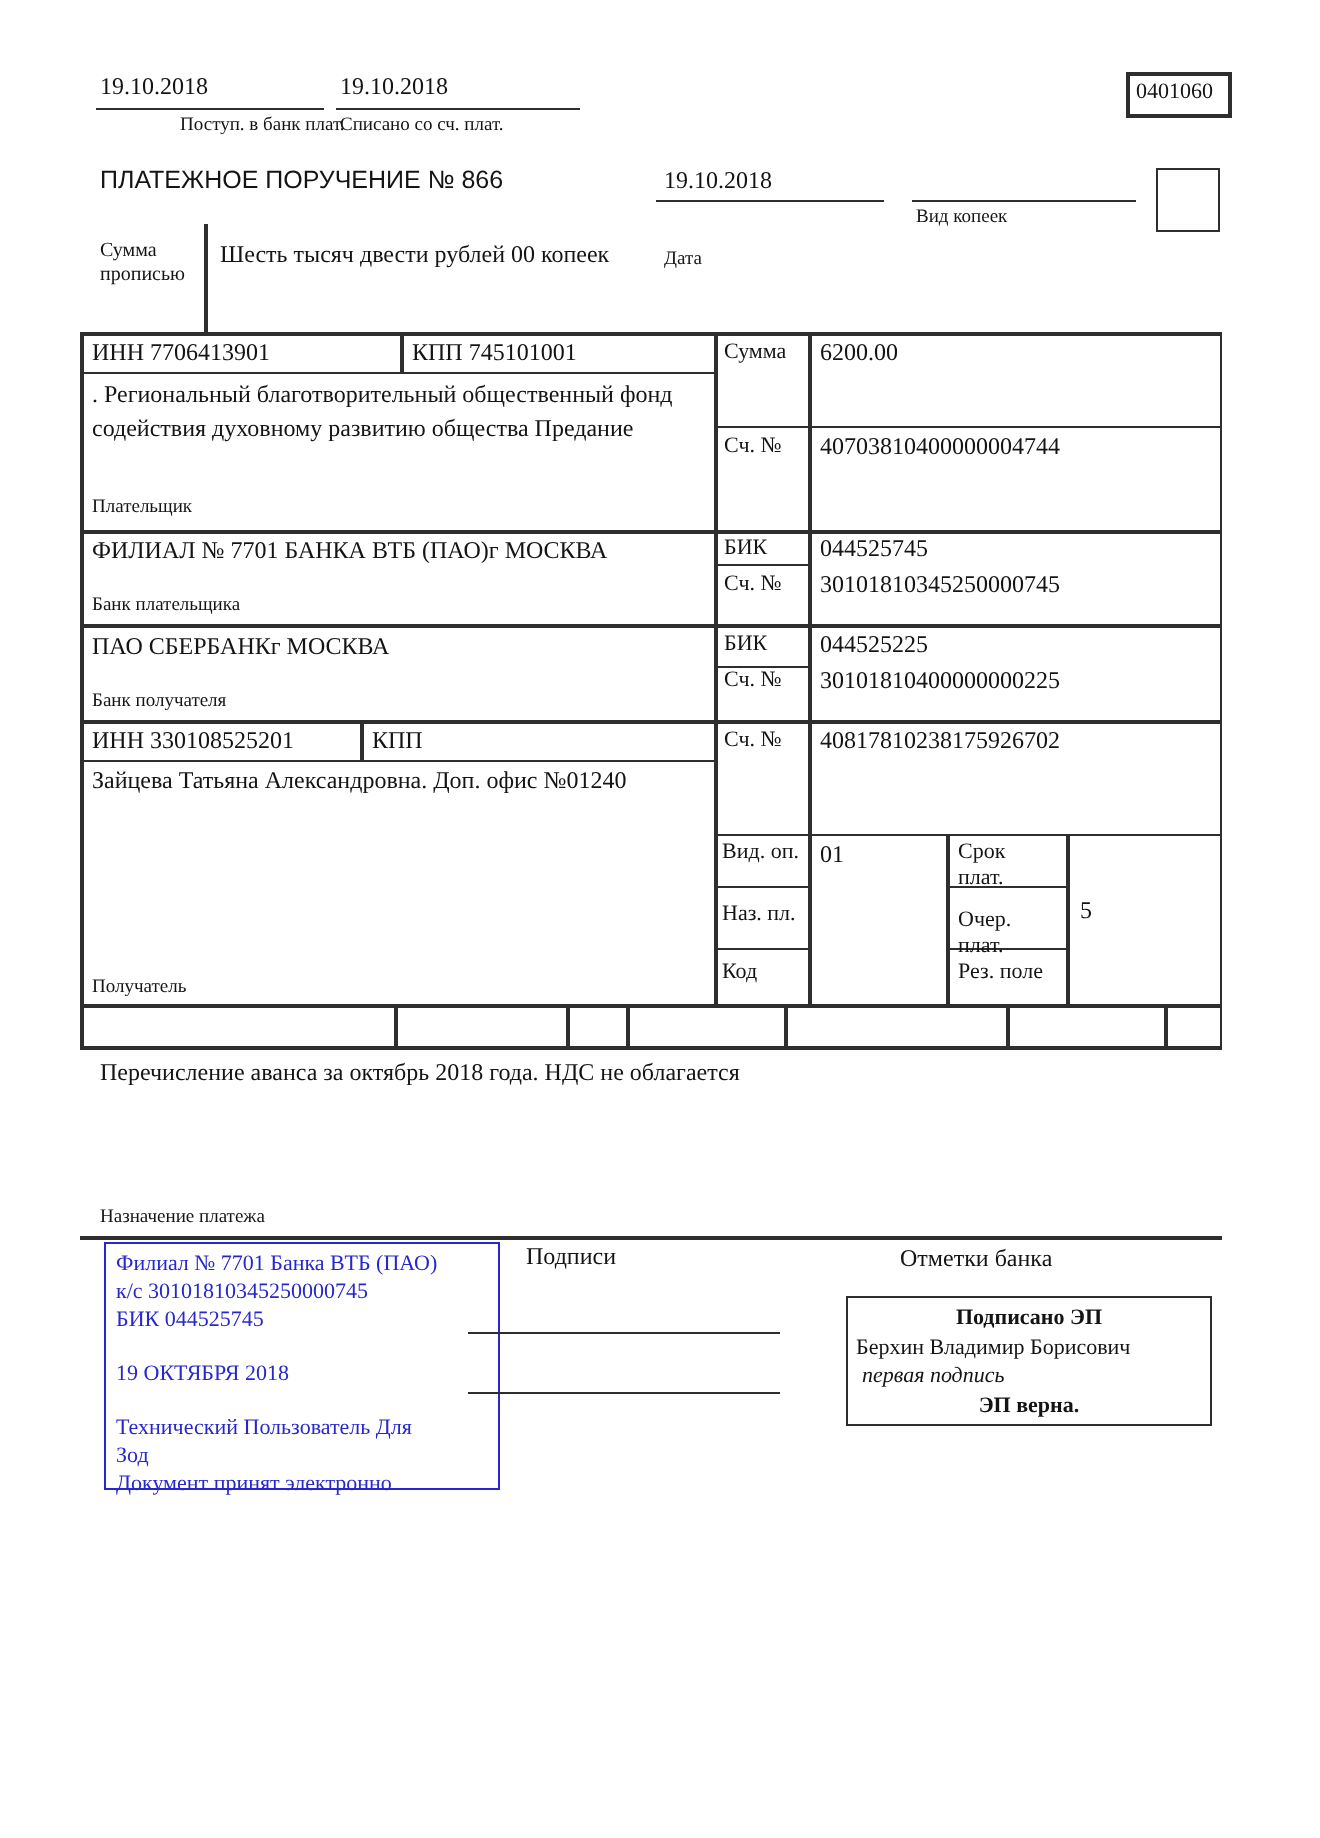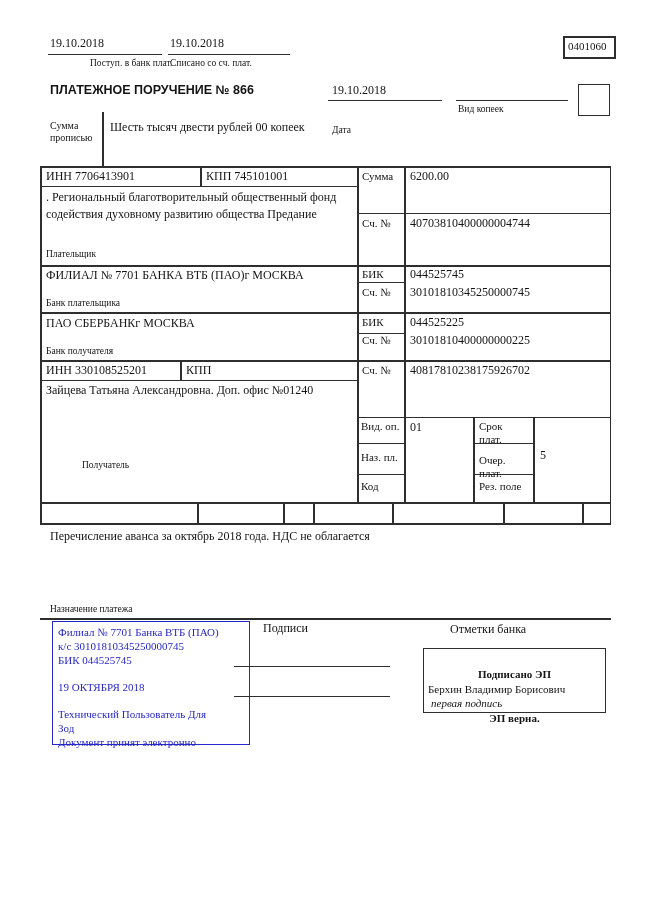--- a/index.html
+++ b/index.html
@@ -2,31 +2,31 @@
 <html><head>
 <meta charset="utf-8">
 <style>
   html,body{margin:0;padding:0;background:#fff;}
   .page{position:relative;width:660px;height:919px;background:#fff;overflow:hidden;
         font-family:"Liberation Serif","DejaVu Serif",serif;color:#141414;}
   .t{position:absolute;font-size:12px;line-height:1.2;white-space:pre;}
   .wrap{white-space:normal;}
   .sm{font-size:9.5px;}
   .lbl{font-size:11px;}
-  .title{font-family:"Liberation Sans","DejaVu Sans",sans-serif;font-weight:bold;font-size:12.5px;}
+  .title{font-family:"Liberation Sans","DejaVu Sans",sans-serif;font-weight:normal;font-size:12.5px;}
   .hl{position:absolute;background:#2e2e2e;height:2px;}
   .hl1{position:absolute;background:#2e2e2e;height:1px;}
   .vl{position:absolute;background:#2e2e2e;width:1.5px;}
   .box{position:absolute;border:1.5px solid #2e2e2e;background:#fff;}
   .stamp{position:absolute;border:1.5px solid #2727cc;color:#2727cc;font-size:11px;
          line-height:14px;padding:3px 5px;box-sizing:border-box;}
   .stamp div{white-space:pre;}
   .spacer{height:13px;}
   .esign{position:absolute;border:1.5px solid #2e2e2e;font-size:11px;line-height:14.5px;
-         padding:18px 4px;box-sizing:border-box;}
+         padding:3px 4px;box-sizing:border-box;}
   .b{font-weight:bold;}
   .i{font-style:italic;}
   .ctr{text-align:center;}
 </style>
 </head>
 <body>
 
 <div class="page">
 
   <div class="t" style="left:50px;top:36px;">19.10.2018</div>
@@ -109,21 +109,21 @@
   <div class="t lbl" style="left:362px;top:316px;">БИК</div>
   <div class="t" style="left:410px;top:315px;">044525225</div>
   <div class="t lbl" style="left:362px;top:334px;">Сч. №</div>
   <div class="t" style="left:410px;top:333px;">30101810400000000225</div>
 
   <div class="t" style="left:46px;top:363px;">ИНН 330108525201</div>
   <div class="t" style="left:186px;top:363px;">КПП</div>
   <div class="t lbl" style="left:362px;top:364px;">Сч. №</div>
   <div class="t" style="left:410px;top:363px;">40817810238175926702</div>
   <div class="t" style="left:46px;top:383px;">Зайцева Татьяна Александровна. Доп. офис №01240</div>
-  <div class="t sm" style="left:46px;top:460px;margin-left:36px;">Получатель</div>
+  <div class="t sm" style="left:46px;top:489px;">Получатель</div>
 
   <div class="t lbl" style="left:361px;top:420px;">Вид. оп.</div>
   <div class="t" style="left:410px;top:420px;">01</div>
   <div class="t lbl wrap" style="left:479px;top:420px;width:45px;">Срок плат.</div>
   <div class="t lbl" style="left:361px;top:451px;">Наз. пл.</div>
   <div class="t lbl wrap" style="left:479px;top:454px;width:45px;">Очер. плат.</div>
   <div class="t" style="left:540px;top:448px;">5</div>
   <div class="t lbl" style="left:361px;top:480px;">Код</div>
   <div class="t lbl" style="left:479px;top:480px;">Рез. поле</div>
 

